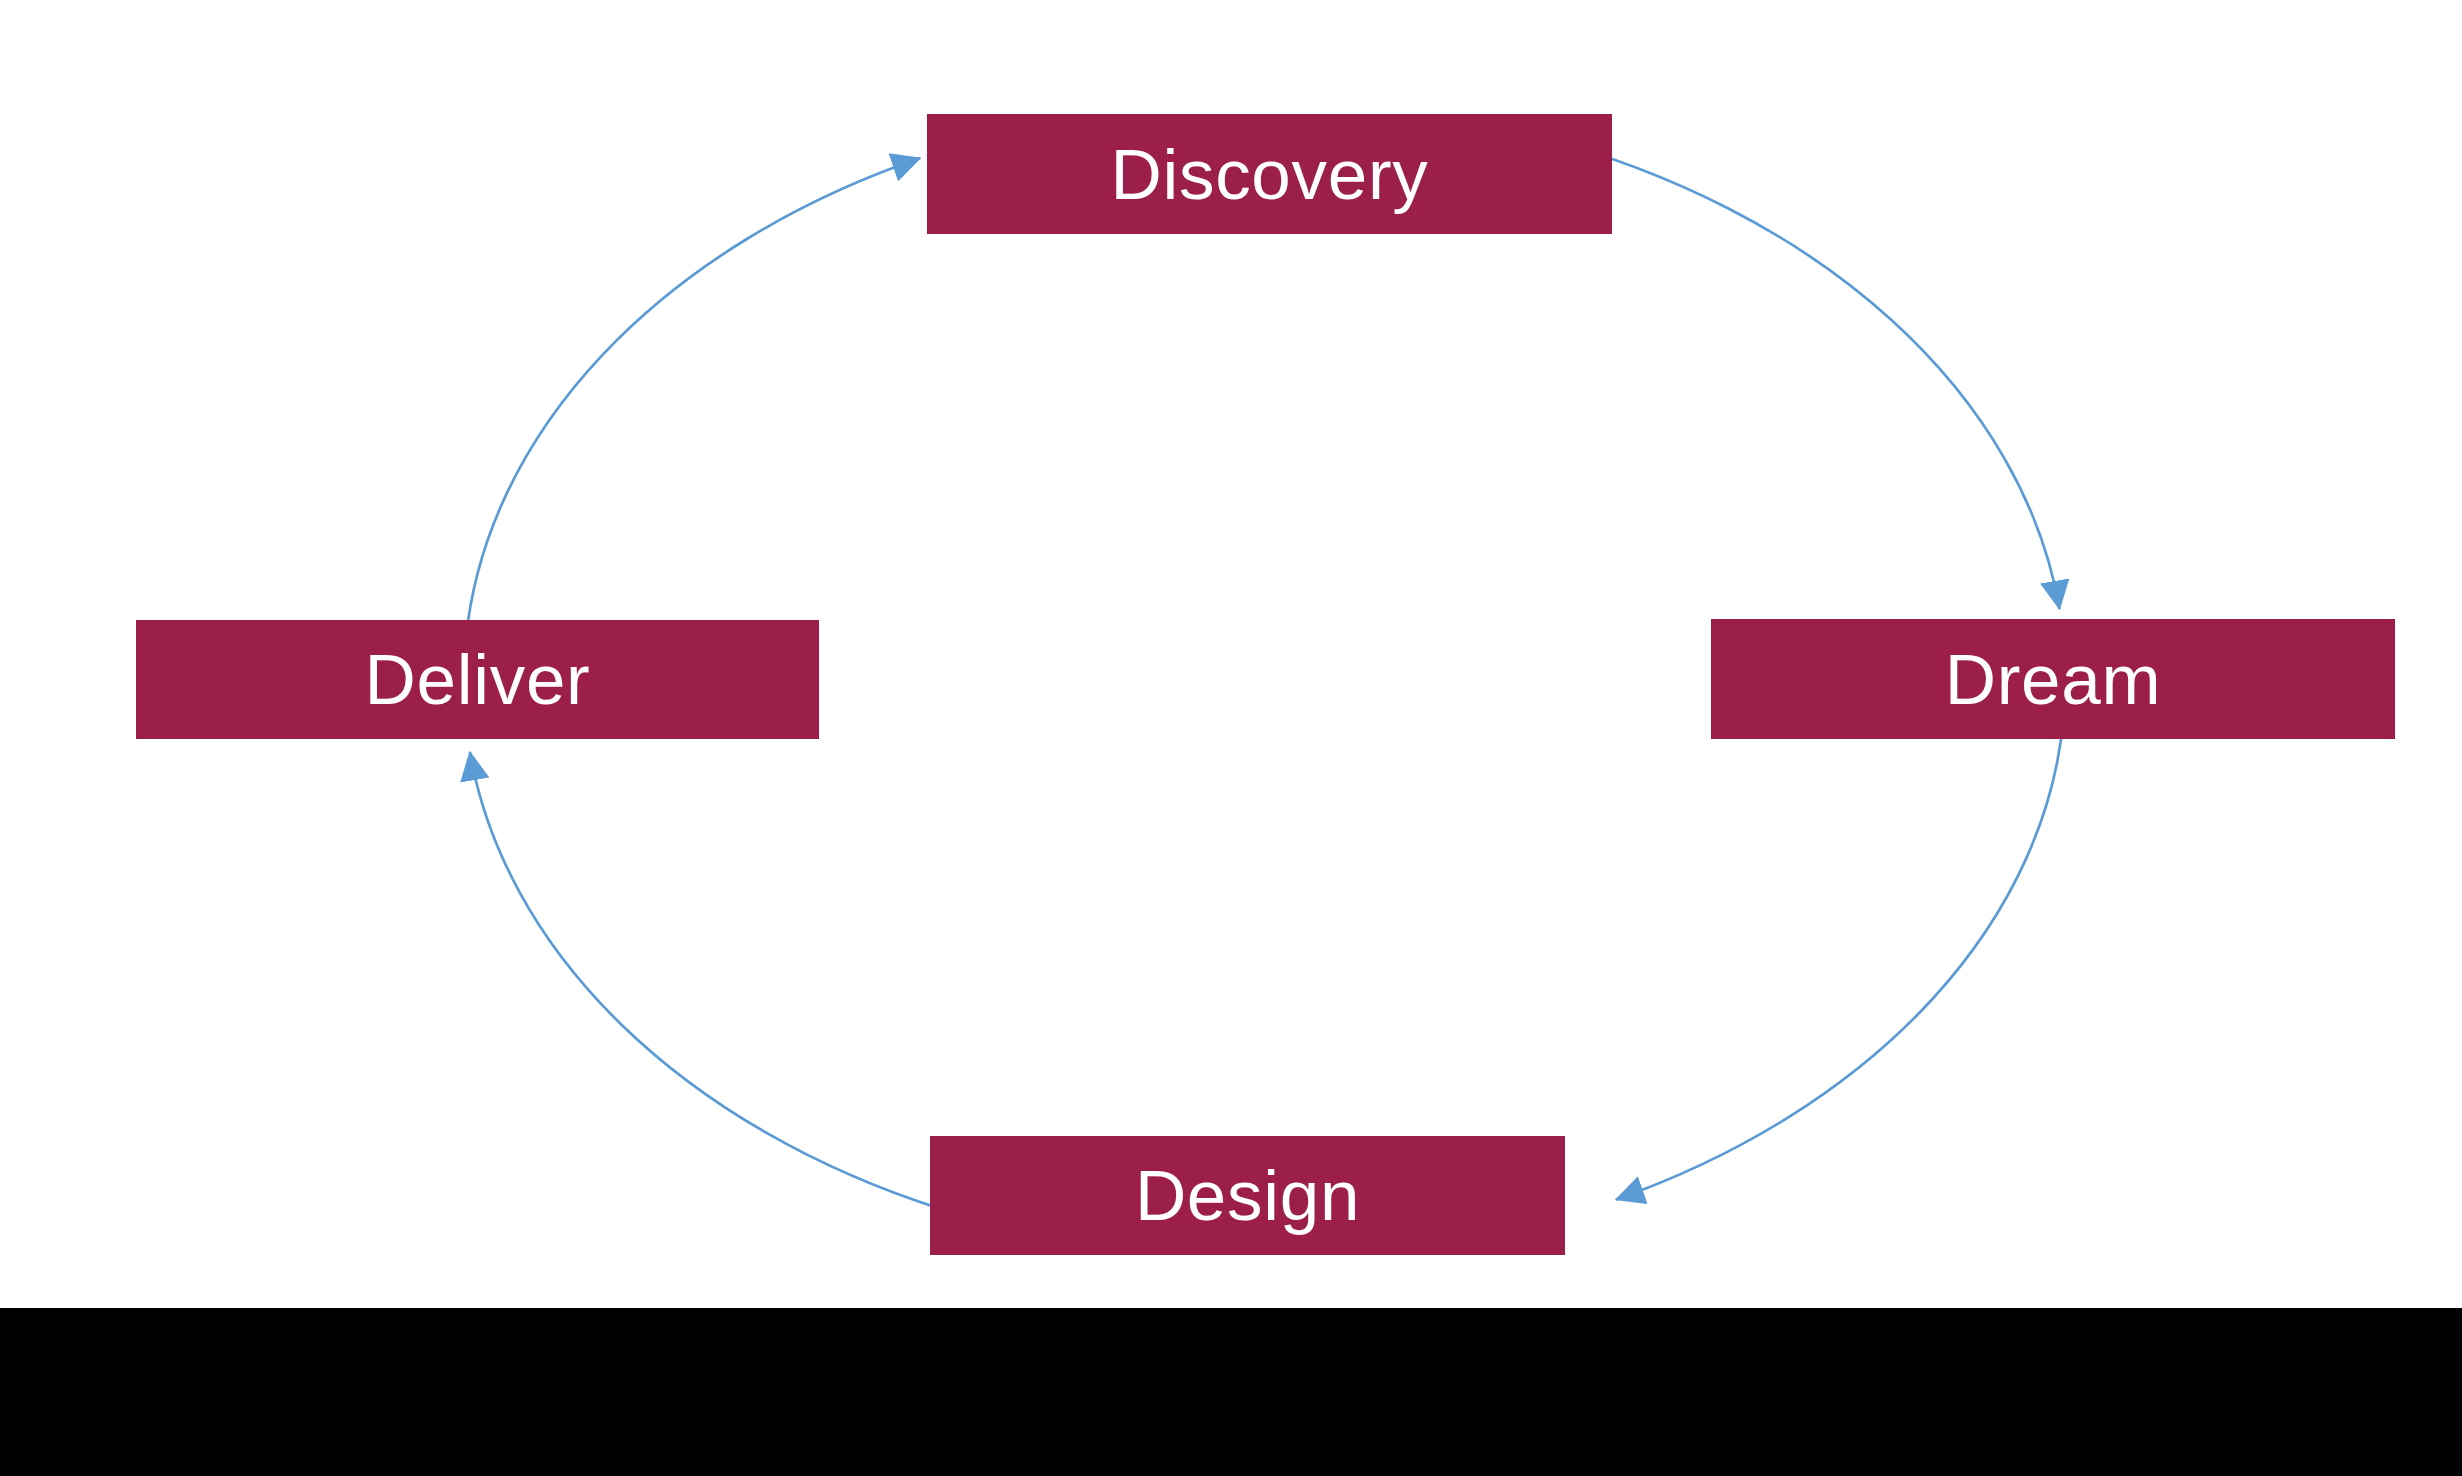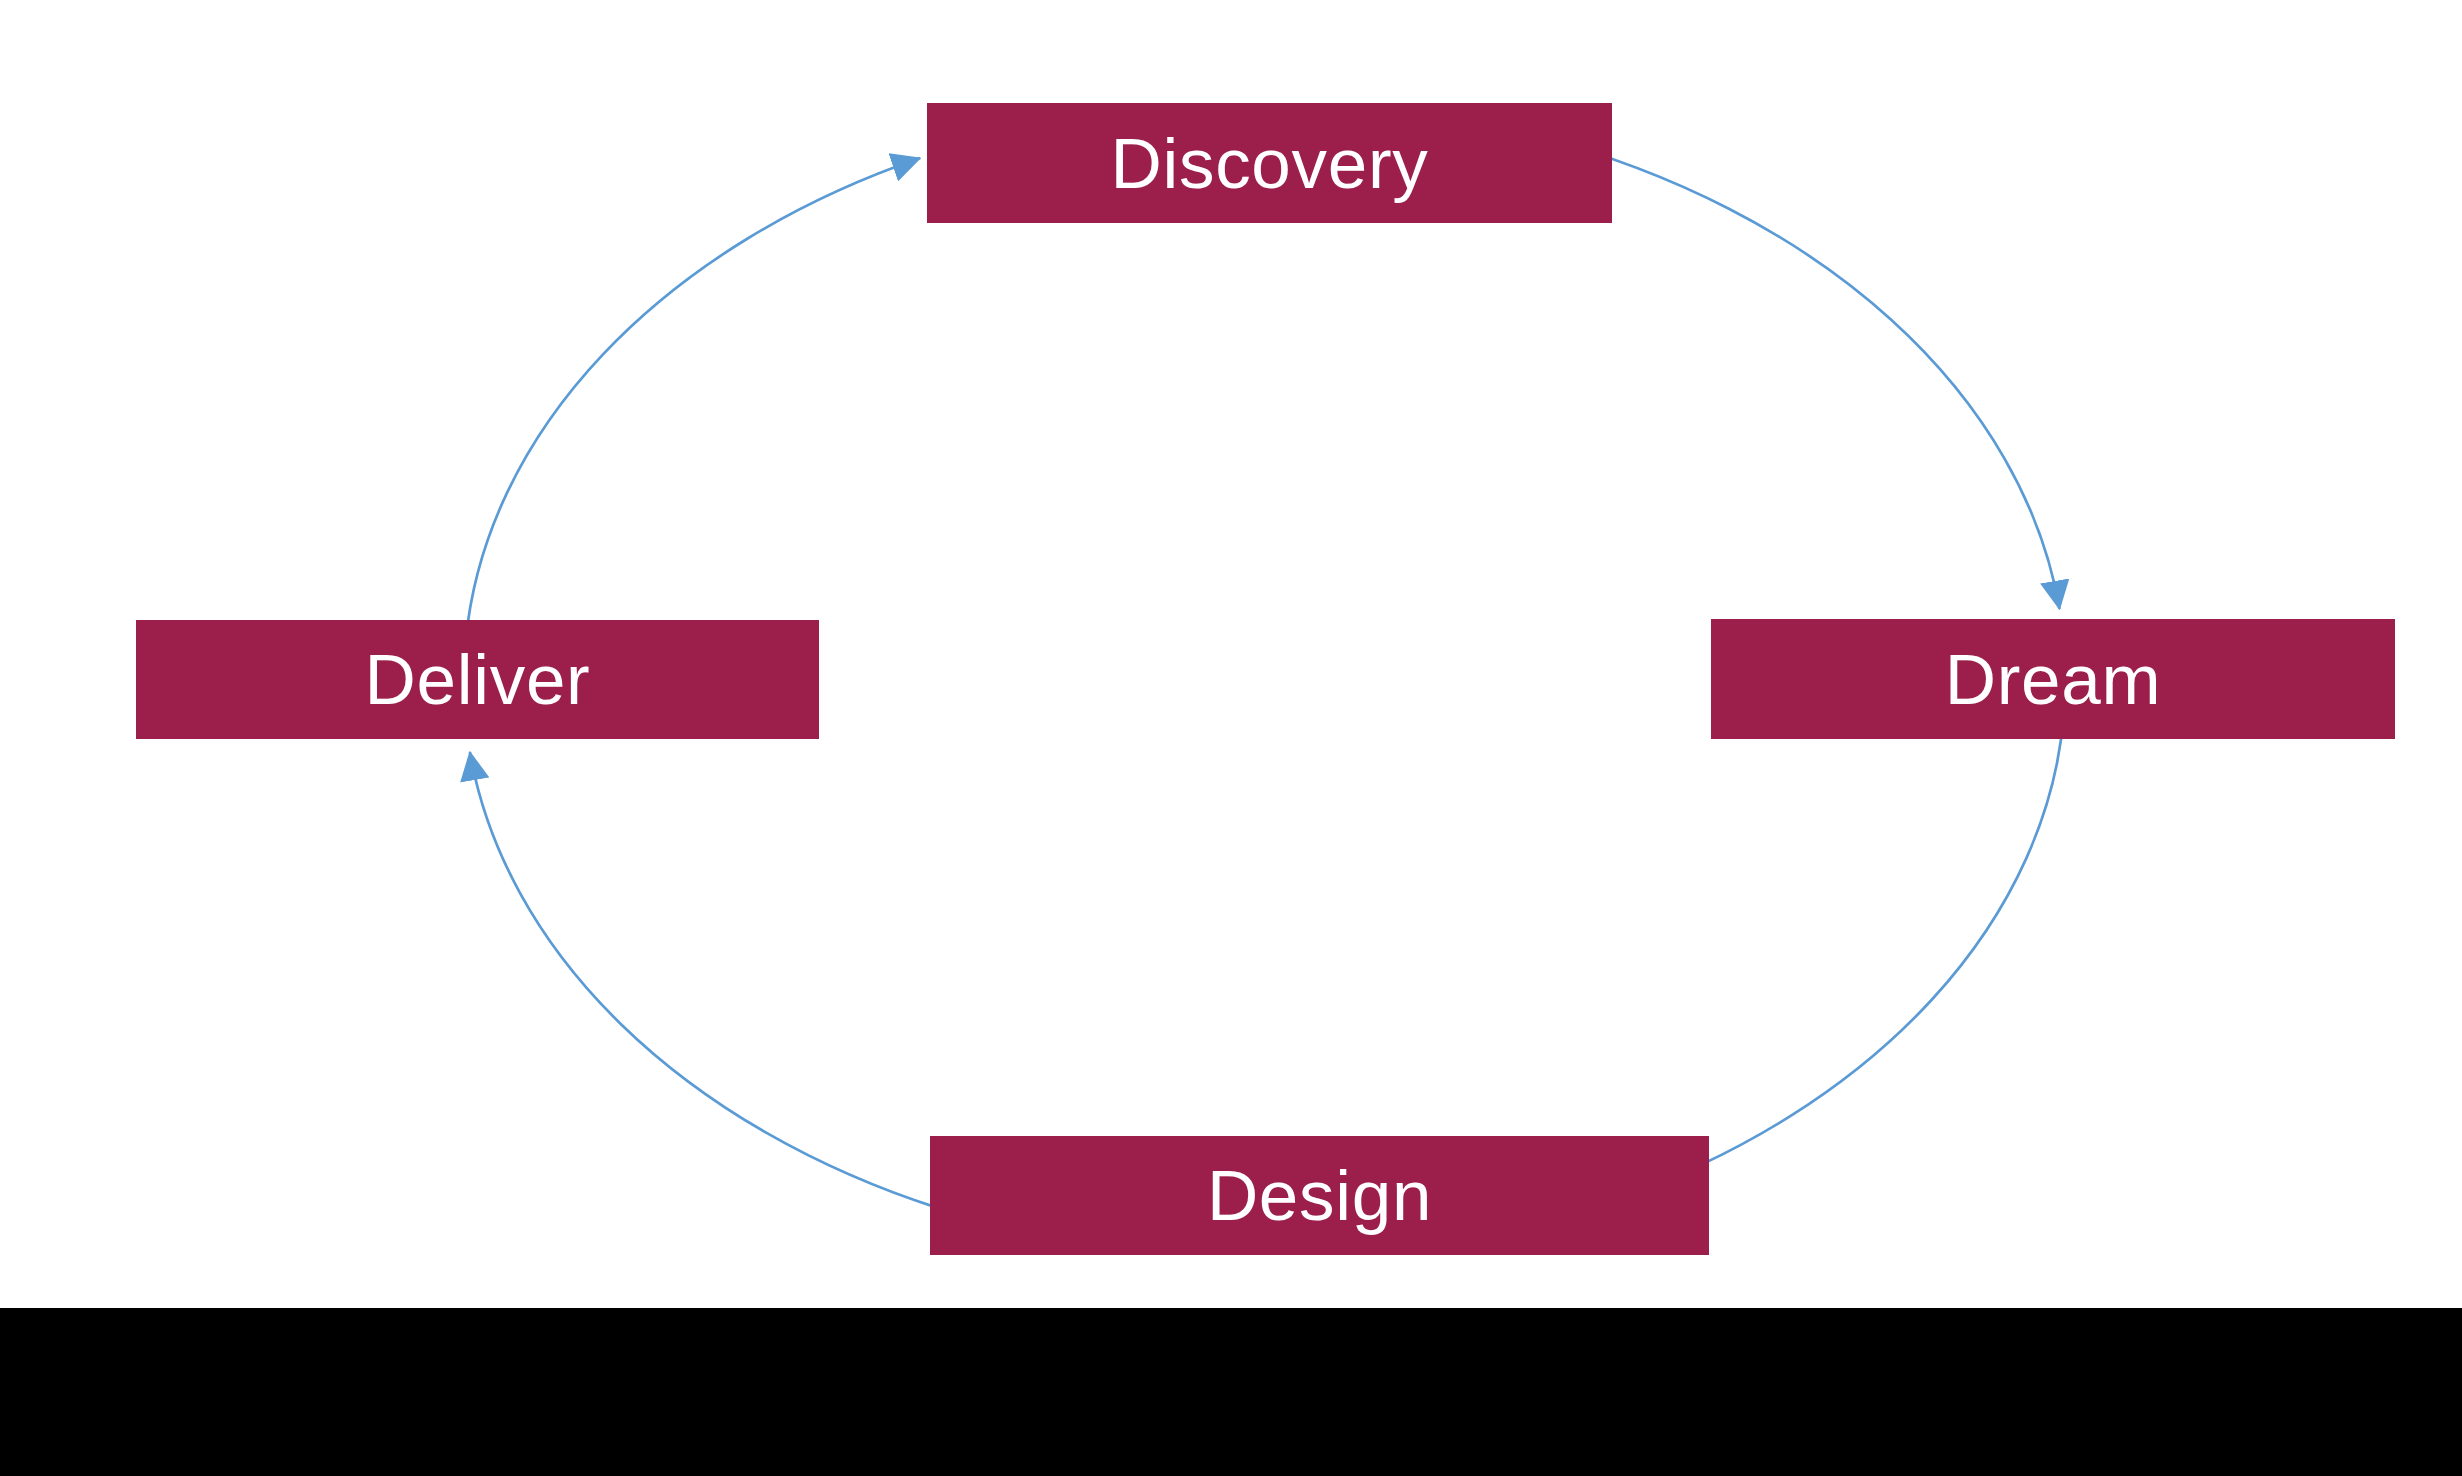--- a/index.html
+++ b/index.html
@@ -41,23 +41,23 @@
     z-index: 2;
     background: var(--node-fill, #9C1F4B);
     color: var(--node-text, #FFFFFF);
     display: flex;
     align-items: center;
     justify-content: center;
     font-size: 71px;
     line-height: 1;
     letter-spacing: 0.7px;
   }
-  .node-discovery { left: 927px; top: 103px;  width: 685px; height: 120px; }
+  .node-discovery { left: 927px; top: 114px;  width: 685px; height: 120px; }
   .node-dream     { left: 1711px; top: 619px;  width: 684px; height: 120px; text-align: center; }
-  .node-design    { left: 930px; top: 1136px; width: 779px; height: 119px; }
+  .node-design    { left: 930px; top: 1136px; width: 635px; height: 119px; }
   .node-deliver   { left: 136px;  top: 620px;  width: 683px; height: 119px; }
   .footer-bar {
     position: absolute;
     z-index: 3;
     left: 0;
     top: 1308px;
     width: 2462px;
     height: 169px;
     background: var(--footer, #000000);
   }

